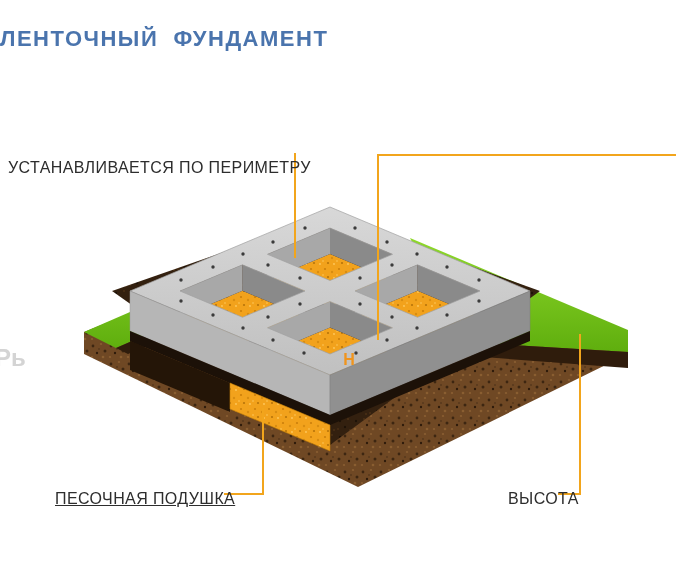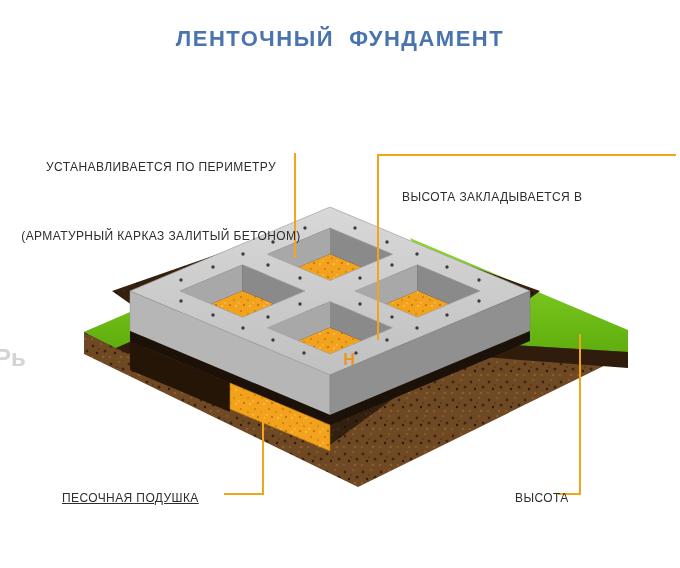--- a/index.html
+++ b/index.html
@@ -2,26 +2,26 @@
 <html><head>
 <meta charset="utf-8">
 <style>
   html,body{margin:0;padding:0;}
   body{
     width:680px;height:568px;position:relative;background:#ffffff;
     font-family:"Liberation Sans",sans-serif;overflow:hidden;
   }
   .scene{position:absolute;left:0;top:0;}
   .title{
-    position:absolute;left:0;top:26px;width:680px;text-align:center;
+    position:absolute;left:0;top:26px;width:680px;text-align:left;
     font-size:22px;font-weight:700;letter-spacing:1.5px;color:#4a74ad;white-space:pre;
   }
   .lbl{
-    position:absolute;font-size:12px;color:#2d2d2d;letter-spacing:.4px;
-    white-space:pre;line-height:23px;margin-left:7px;
+    position:absolute;font-size:16px;color:#2d2d2d;letter-spacing:.4px;
+    white-space:pre;line-height:23px;
   }
   #lbl-perimeter{left:8px;top:110px;width:292px;text-align:center;}
   #lbl-height{left:395px;top:132px;width:284px;line-height:26px;}
   #lbl-sand{left:55px;top:487px;text-decoration:underline;}
   #lbl-ground{left:508px;top:487px;}
   .lbl div{margin:0;}
 </style>
 </head>
 <body>
 
@@ -144,22 +144,20 @@
 
   <text x="349" y="365" text-anchor="middle" font-size="16" font-weight="bold" fill="#f0941c">H</text>
 
   <text x="-5" y="366" font-size="24" font-weight="bold" fill="#d4d4d4">Рь</text>
 </svg>
 
 <div class="title">ЛЕНТОЧНЫЙ  ФУНДАМЕНТ</div>
 
 <div class="lbl" id="lbl-perimeter">
   <div>УСТАНАВЛИВАЕТСЯ ПО ПЕРИМЕТРУ</div>
-  <div>(АРМАТУРНЫЙ КАРКАЗ ЗАЛИТЫЙ БЕТОНОМ)</div>
 </div>
 
 <div class="lbl" id="lbl-height">
-  <div>ВЫСОТА ЗАКЛАДЫВАЕТСЯ В</div>
 </div>
 
 <div class="lbl" id="lbl-sand">ПЕСОЧНАЯ ПОДУШКА</div>
 
 <div class="lbl" id="lbl-ground">ВЫСОТА</div>
 
 </body></html>

